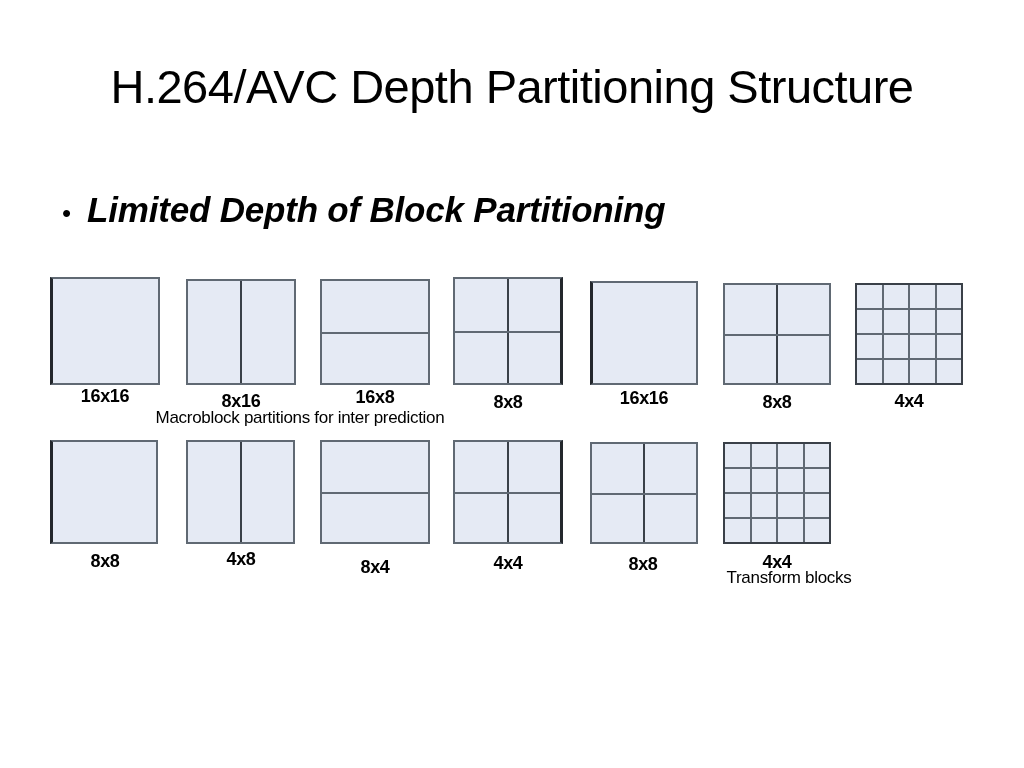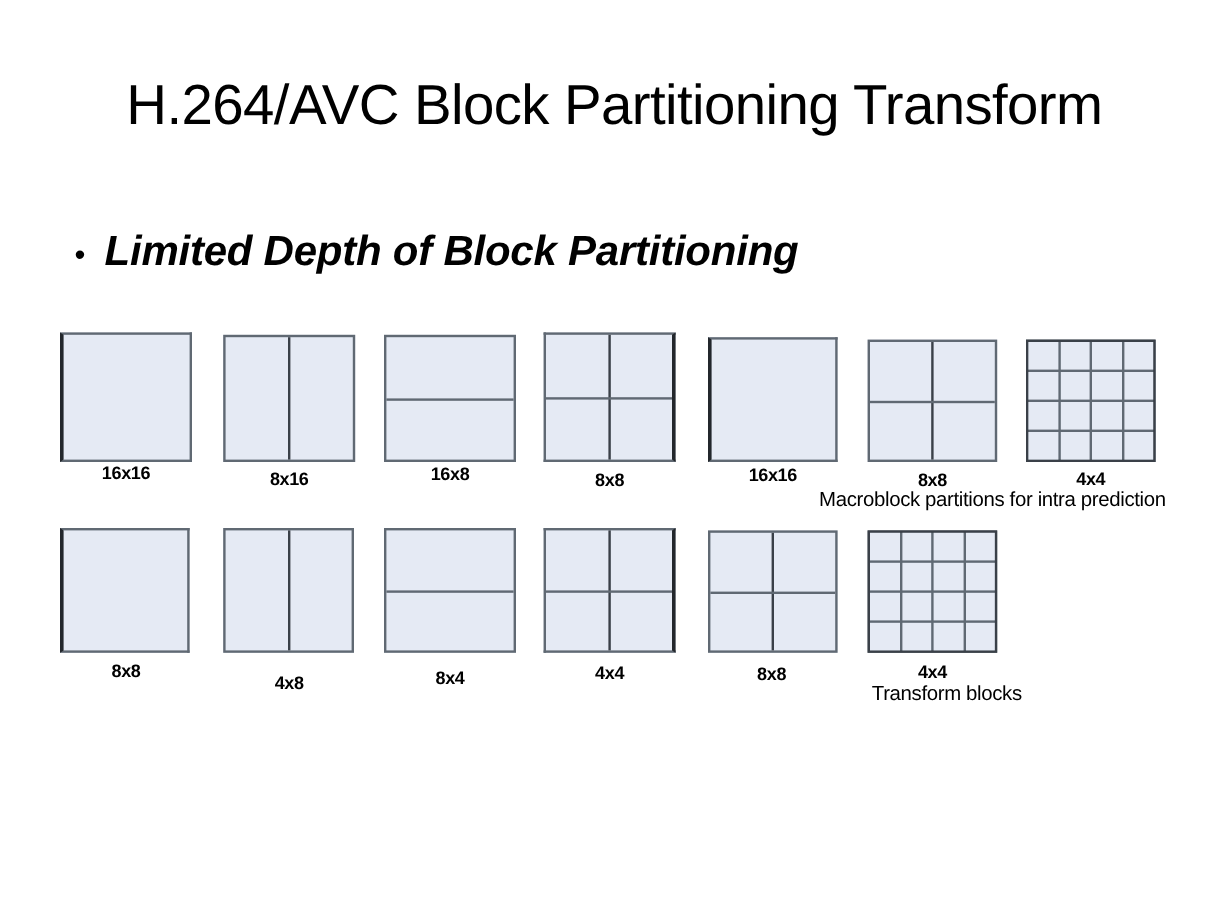--- a/index.html
+++ b/index.html
@@ -87,42 +87,42 @@
     background: #606973;
     gap: 2px;
     border: 2px solid #3a4048;
     box-sizing: border-box;
   }
   .grid .cell { background: #e5eaf4; }
 
   
   .size-label {
     position: absolute;
-    font-size: 15px;
+    font-size: 18px;
     font-weight: 700;
     letter-spacing: -0.3px;
     white-space: nowrap;
     text-align: center;
     transform: translateX(-50%);
   }
   
   .group-caption {
     position: absolute;
     font-size: 17px;
     font-weight: 400;
     letter-spacing: -0.3px;
     white-space: nowrap;
     text-align: center;
     transform: translateX(-50%);
   }
 </style>
 </head>
 <body>
 
-<div class="slide-title">H.264/AVC Block Partitioning Transform</div>
+<div class="slide-title">H.264/AVC Depth Partitioning Structure</div>
 
 <div class="bullet-row">
   <span class="bullet-dot">•</span>
   <span class="bullet-text">Limited Depth of Block Partitioning</span>
 </div>
 
 <div class="figure-area">
 
   <div class="blk heavy-left" style="left:50px; top:277px; width:110px; height:108px;"></div>
 
@@ -137,20 +137,21 @@
   <div class="blk heavy-right" style="left:453px; top:277px; width:110px; height:108px;">
     <div class="vline dark" style="left:52px;"></div>
     <div class="hline" style="top:52px;"></div>
   </div>
 
   <div class="size-label" style="left:105px; top:386px;">16x16</div>
   <div class="size-label" style="left:241px; top:391px;text-align:right;">8x16</div>
   <div class="size-label" style="left:375px; top:387px;">16x8</div>
   <div class="size-label" style="left:508px; top:392px;">8x8</div>
 
+  <div class="group-caption" style="left:300px; top:408px;">Macroblock partitions for inter prediction</div>
 
   <div class="blk heavy-left" style="left:590px; top:281px; width:108px; height:104px;"></div>
 
   <div class="blk" style="left:723px; top:283px; width:108px; height:102px;">
     <div class="vline dark" style="left:51px;"></div>
     <div class="hline" style="top:49px;"></div>
   </div>
 
   <div class="grid" style="left:855px; top:283px; width:108px; height:102px;
               grid-template-columns:repeat(4,1fr); grid-template-rows:repeat(4,1fr);">
@@ -169,39 +170,38 @@
     <div class="cell"></div>
     <div class="cell"></div>
     <div class="cell"></div>
     <div class="cell"></div>
   </div>
 
   <div class="size-label" style="left:644px; top:388px;">16x16</div>
   <div class="size-label" style="left:777px; top:392px;">8x8</div>
   <div class="size-label" style="left:909px; top:391px;">4x4</div>
 
-  <div class="group-caption" style="left:827px; top:407px;">Macroblock partitions for intra prediction</div>
 
   <div class="blk heavy-left" style="left:50px; top:440px; width:108px; height:104px;"></div>
 
   <div class="blk" style="left:186px; top:440px; width:109px; height:104px;">
     <div class="vline dark" style="left:52px;"></div>
   </div>
 
   <div class="blk" style="left:320px; top:440px; width:110px; height:104px;">
     <div class="hline" style="top:50px;"></div>
   </div>
 
   <div class="blk heavy-right" style="left:453px; top:440px; width:110px; height:104px;">
     <div class="vline dark" style="left:52px;"></div>
     <div class="hline" style="top:50px;"></div>
   </div>
 
   <div class="size-label" style="left:105px; top:551px;">8x8</div>
-  <div class="size-label" style="left:241px; top:549px;margin-top:12px;">4x8</div>
+  <div class="size-label" style="left:241px; top:549px;">4x8</div>
   <div class="size-label" style="left:375px; top:557px;">8x4</div>
   <div class="size-label" style="left:508px; top:553px;">4x4</div>
 
 
   <div class="blk" style="left:590px; top:442px; width:108px; height:102px;">
     <div class="vline dark" style="left:51px;"></div>
     <div class="hline" style="top:49px;"></div>
   </div>
 
   <div class="grid" style="left:723px; top:442px; width:108px; height:102px;

